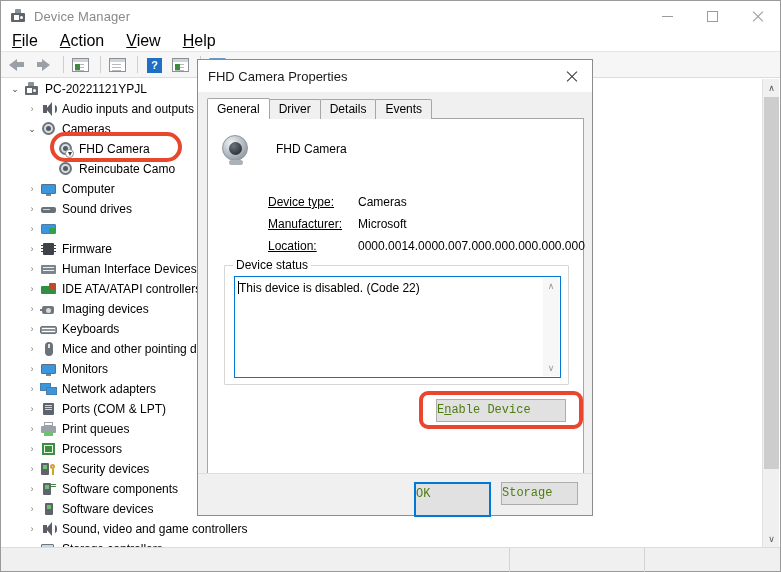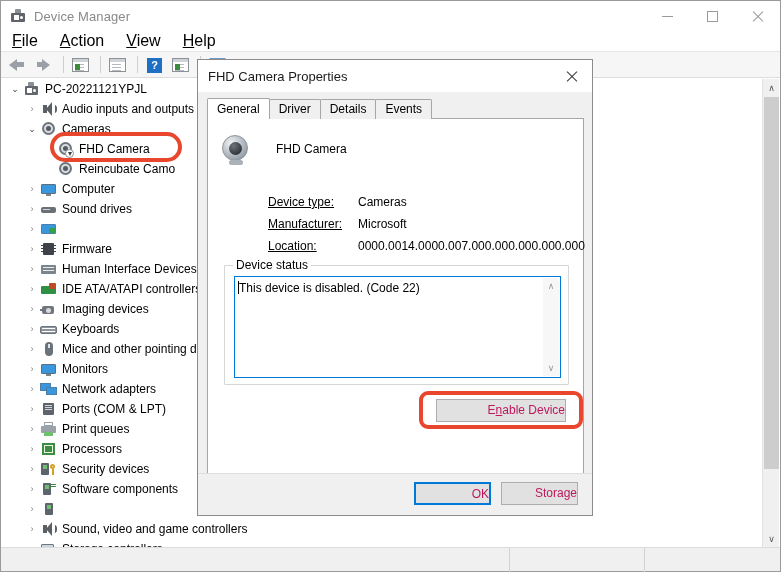--- a/index.html
+++ b/index.html
@@ -376,35 +376,35 @@
   .sb-scroll .a.up { top: 0; } .sb-scroll .a.dn { bottom: 0; }
 
   .enable-wrap {
     position: absolute; left: 211px; top: 272px; width: 164px; height: 38px;
   }
   .enable-hl {
     position: absolute; left: 0; top: 0; width: 164px; height: 38px;
     border: 4px solid #e8472e; border-radius: 9px;
   }
   .btn {
-    font-family: Liberation Sans, sans-serif; font-size: 12px; color: #be185d;
-    background: #e1e1e1; border: 1px solid #adadad; text-align: right;
+    font-family: Liberation Mono, monospace; font-size: 12px; color: #4d7c0f;
+    background: #e1e1e1; border: 1px solid #adadad; text-align: left;
   }
   .enable-btn {
     position: absolute; left: 17px; top: 8px; width: 130px; height: 23px;
     line-height: 21px;
   }
   .enable-btn u { text-decoration: underline; }
 
   .dlg-footer {
     position: absolute; left: 0; bottom: 0; width: 100%; height: 42px;
     background: #f0f0f0; border-top: 1px solid #dfdfdf;
   }
   .ok-btn {
-    position: absolute; right: 101px; top: 8px; width: 77px; height: 23px;
+    position: absolute; right: 101px; top: 8px; width: 77px; height: 35px;
     line-height: 21px; background: #e1e1e1; border: 2px solid #0078d7;
   }
   .cancel-btn {
     position: absolute; right: 14px; top: 8px; width: 77px; height: 23px;
     line-height: 21px;
   }
 
   
   .tree-hl {
     position: absolute; left: 49px; top: 131px; width: 132px; height: 30px;
@@ -704,20 +704,21 @@
         <span class="tlabel">Software components</span>
       </div>
       <div class="trow" style="padding-left:23px">
         <span class="chev">›</span>
         <span class="tico">
           <div class="ic-swd">
             <div class="b"></div>
             <div class="g"></div>
           </div>
         </span>
+        <span class="tlabel">Software devices</span>
       </div>
       <div class="trow" style="padding-left:23px">
         <span class="chev">›</span>
         <span class="tico">
           <div class="ic-spk">
             <div class="c"></div>
             <div class="f"></div>
             <div class="w"></div>
           </div>
         </span>

